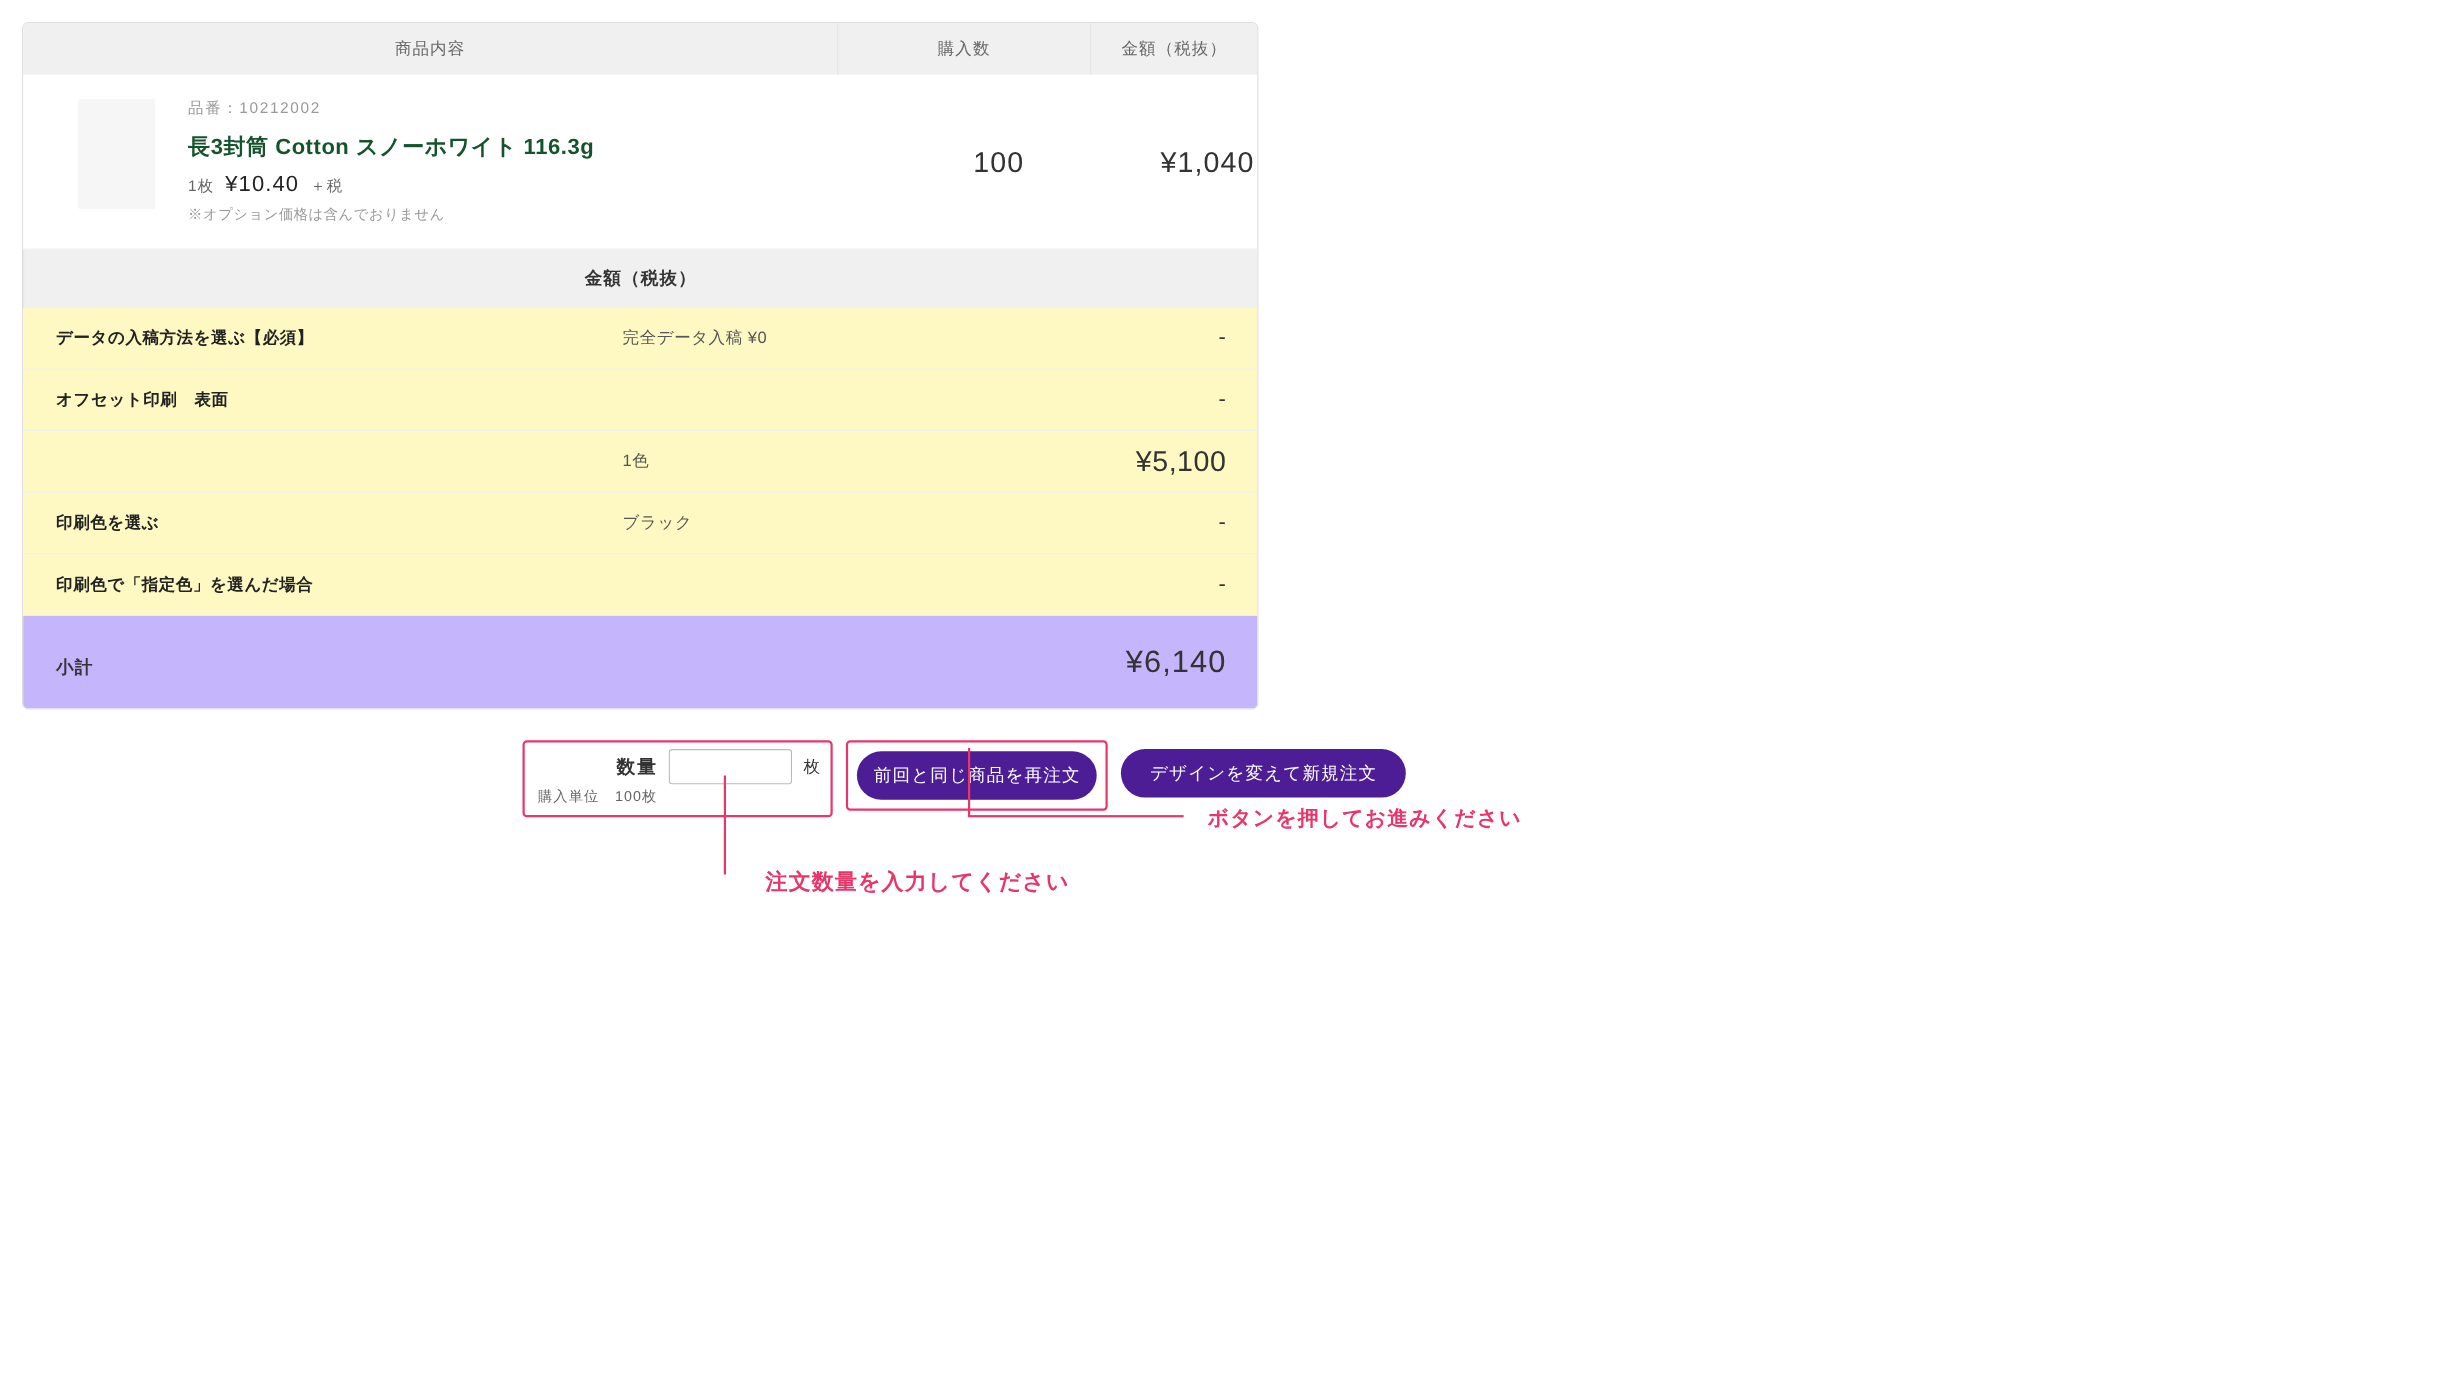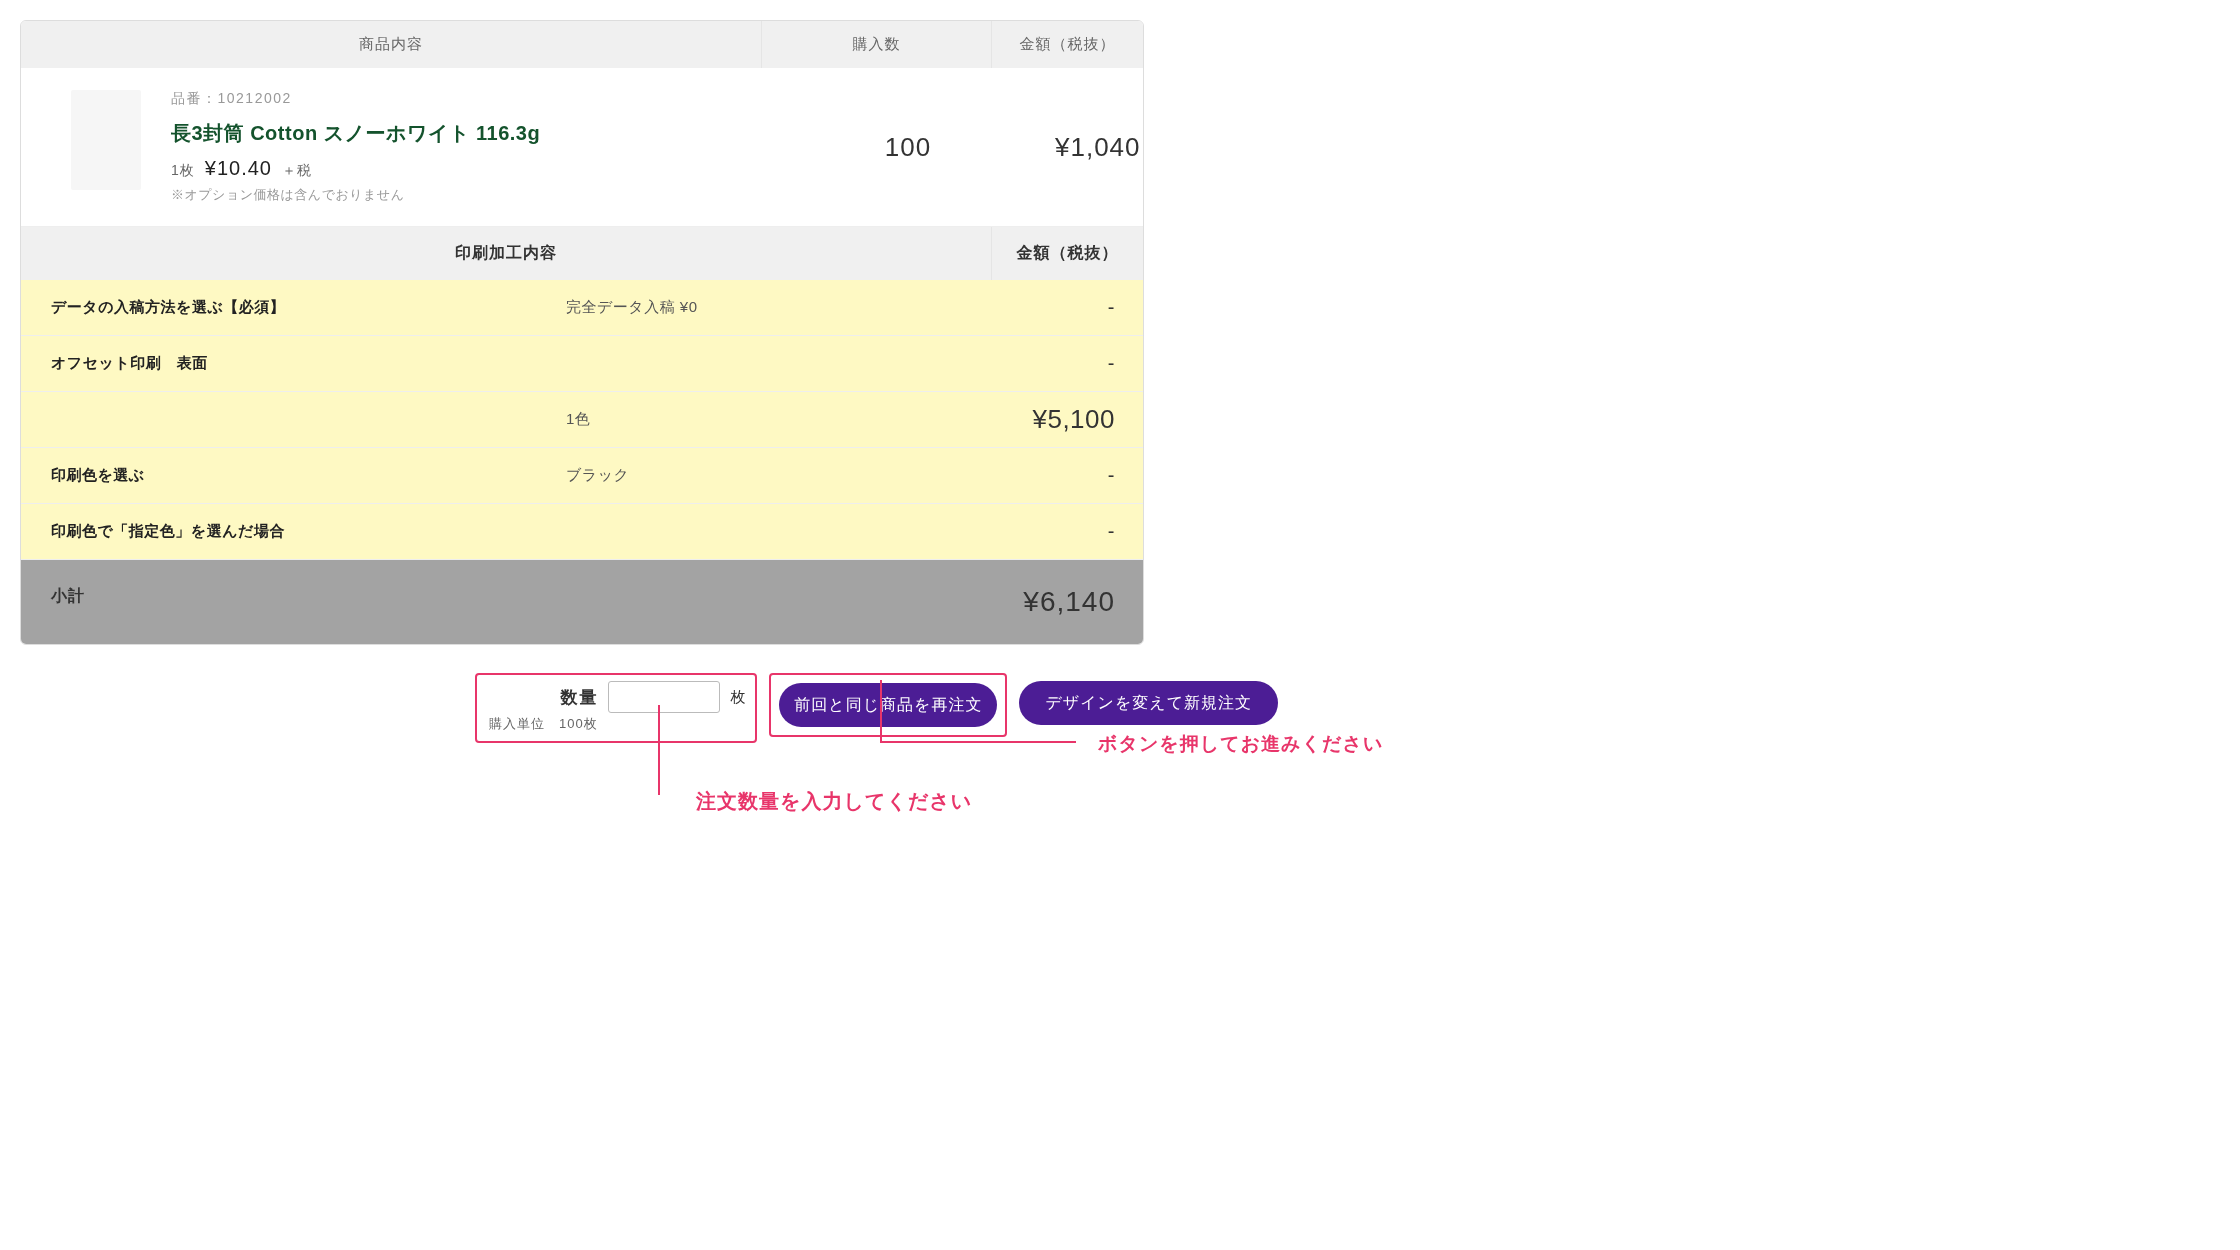--- a/index.html
+++ b/index.html
@@ -114,23 +114,23 @@
       padding-right: 28px;
       font-size: 22px;
       color:#333;
       letter-spacing: 0.5px;
     }
     .opt-price.dash { font-size: 20px; color:#333;}
     .big-price .opt-price { font-size: 26px;}
 
     .subtotal-row {
       display:flex;
-      background:#a3a3a3;
+      background:#c4b5fd;
       padding: 26px 0;
-      align-items:flex-start;
+      align-items:flex-end;
     }
     .subtotal-label {
       flex: 0 0 970px;
       padding-left: 30px;
       font-size: 16px;
       font-weight: 600;
       letter-spacing: 1px;
     }
     .subtotal-value {
       flex:1;
@@ -277,21 +277,20 @@
           <span class="unit-tax">＋税</span>
         </div>
         <div class="product-note">※オプション価格は含んでおりません</div>
       </div>
     </div>
     <div class="qty-cell">100</div>
     <div class="price-cell">¥1,040</div>
   </div>
 
   <div class="processing-header">
-    <div class="ph-desc">印刷加工内容</div>
     <div class="ph-price">金額（税抜）</div>
   </div>
 
   <div class="option-row">
     <div class="opt-label">データの入稿方法を選ぶ【必須】</div>
     <div class="opt-value">完全データ入稿 ¥0</div>
     <div class="opt-price dash">-</div>
   </div>
   <div class="option-row">
     <div class="opt-label">オフセット印刷　表面</div>

